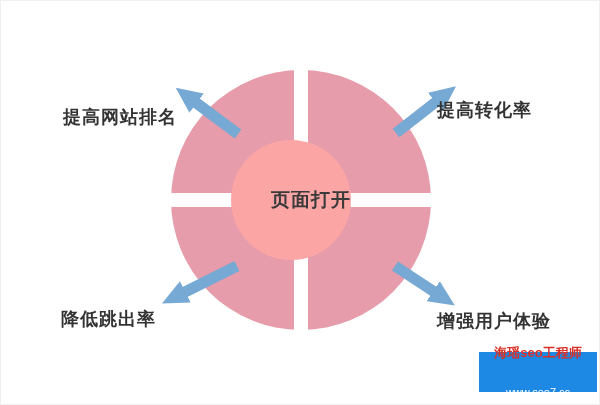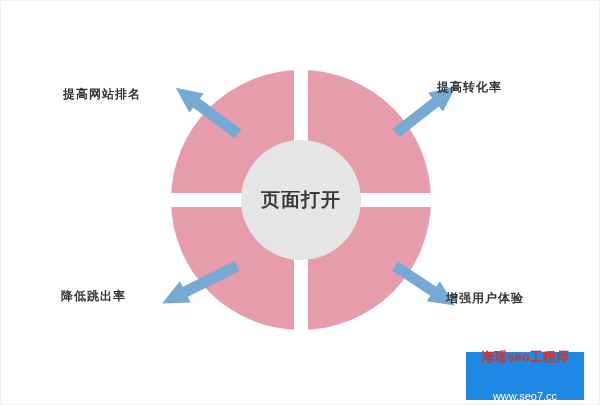--- a/index.html
+++ b/index.html
@@ -33,59 +33,60 @@
     left:123px;top:0;width:14px;height:260px;
     background:#ffffff;
   }
   .gap-h{
     position:absolute;
     left:0;top:123px;width:260px;height:14px;
     background:#ffffff;
   }
   .hole{
     position:absolute;
-    left:70px;top:70px;width:120px;height:120px;
+    left:60px;top:70px;width:120px;height:120px;
     border-radius:50%;
-    background:#e5e5e5;
-    display:flex;align-items:center;justify-content:center;
+    background:#fca5a5;
+    display:flex;align-items:center;justify-content:flex-end;
   }
   .center-text{
     text-align:center;
     font-size:19px;
     font-weight:bold;
     color:#3a3a3a;
     line-height:1.5;
     letter-spacing:1px;
   }
 
   
   .arrows{
     position:absolute;left:0;top:0;width:600px;height:405px;
     pointer-events:none;
   }
 
   
   .label{
     position:absolute;
-    font-size:12px;
+    font-size:18px;
     font-weight:bold;
     color:#333333;
     white-space:nowrap;
     letter-spacing:1px;
+    margin-top:19px;
   }
   .label.tl{left:62px;top:85px;}
   .label.tr{left:436px;top:78px;}
   .label.bl{left:60px;top:287px;}
-  .label.br{left:445px;top:289px;}
+  .label.br{left:436px;top:289px;}
 
   
   .badge{
     position:absolute;
-    left:465px;top:351px;
-    width:118px;height:48px;
+    left:478px;top:351px;
+    width:118px;height:40px;
     background:#1e88e5;
     display:flex;flex-direction:column;
     align-items:center;justify-content:center;
     line-height:1.35;
     gap:23px;
   }
   .badge .title{
     font-size:13px;
     font-weight:bold;
     color:#d93025;

